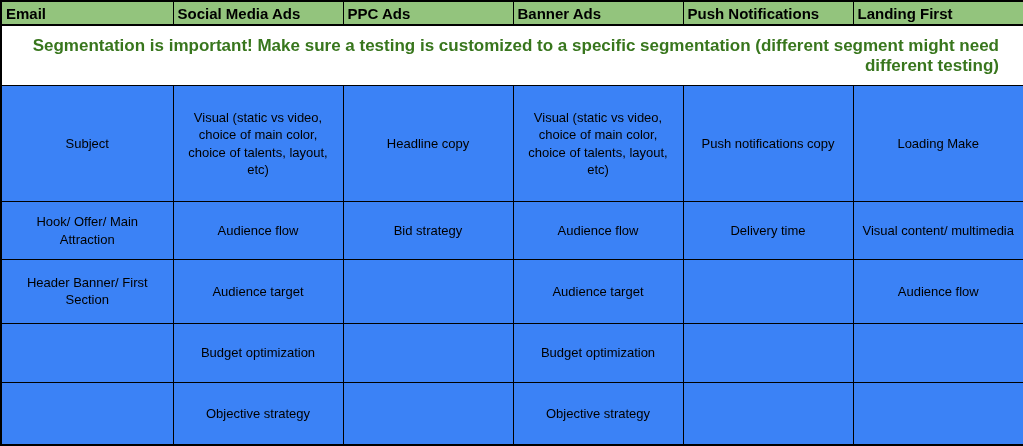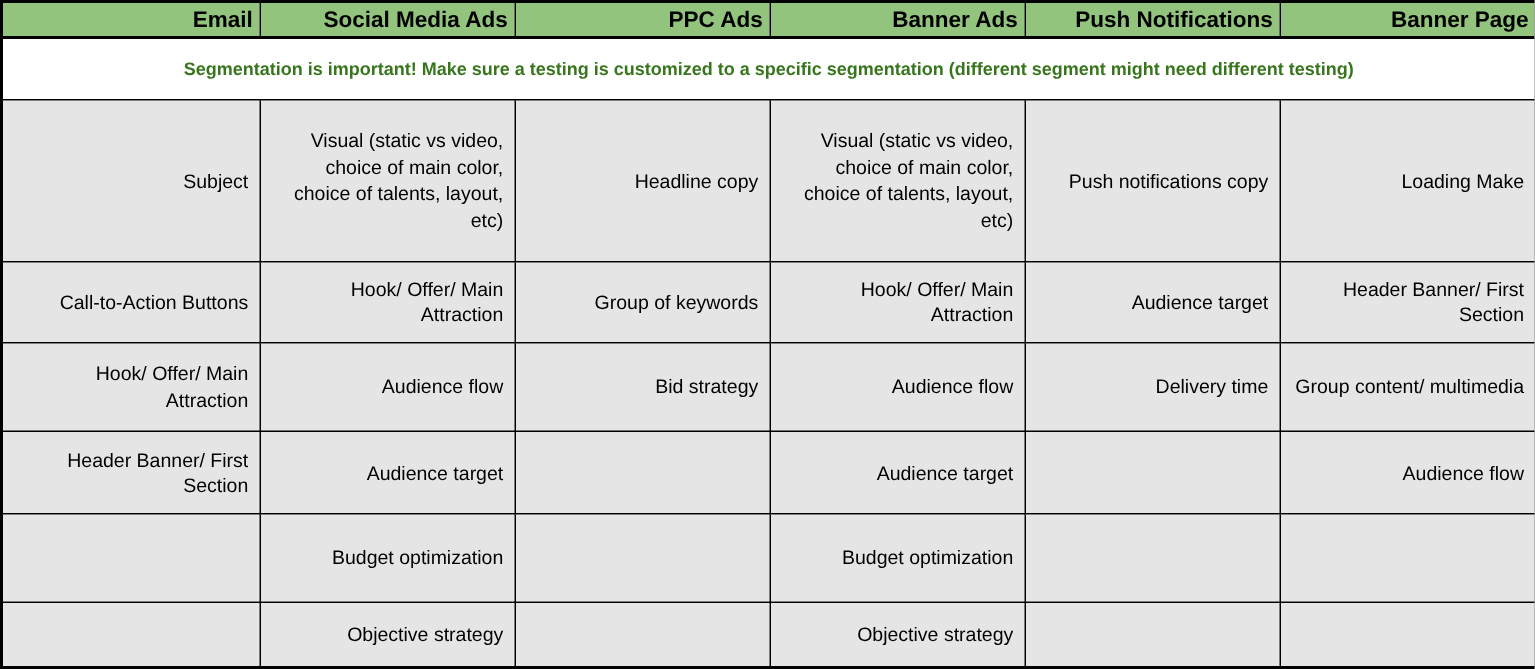--- a/index.html
+++ b/index.html
@@ -29,42 +29,42 @@
   }
   
   table.testing-table {
     border: 2px solid #000000;
   }
   thead th {
     background: #93c47d;
     color: #000000;
     font-size: 15px;
     font-weight: bold;
-    text-align: right;
+    text-align: left;
     border: 2px solid #000000;
     height: 24px;
     padding: 2px 4px;
   }
   tr.note-row td {
     height: 33px;
     padding: 2px 24px;
-    font-size: 12px;
+    font-size: 17px;
     font-weight: bold;
     color: #38761d;
-    text-align: center;
+    text-align: right;
     border: 1.4px solid #000000;
     border-top: 2px solid #000000;
   }
   tbody td.cell {
     padding: 3px 7px;
     font-size: 13px;
     line-height: 1.35;
     color: #000000;
-    text-align: right;
-    background: #e5e5e5;
+    text-align: center;
+    background: #3b82f6;
   }
   
   tbody tr:nth-child(2) { height: 87px; }
   tbody tr:nth-child(3) { height: 43px; }
   tbody tr:nth-child(4) { height: 48px; }
   tbody tr:nth-child(5) { height: 44px; }
   tbody tr:nth-child(6) { height: 47px; }
   tbody tr:nth-child(7) { height: 35px; margin-left: 48px; }
   tbody tr:nth-child(8) { height: 36px; }
   tbody tr:nth-child(9) { height: 38px; }
@@ -89,51 +89,43 @@
         <col class="c4">
         <col class="c5">
     </colgroup>
     <thead>
       <tr id="header-row">
           <th>Email</th>
           <th>Social Media Ads</th>
           <th>PPC Ads</th>
           <th>Banner Ads</th>
           <th>Push Notifications</th>
-          <th>Banner Page</th>
+          <th>Landing First</th>
         </tr>
     </thead>
     <tbody id="table-body">
       <tr class="note-row">
         <td colspan="6">Segmentation is important! Make sure a testing is customized to a specific segmentation (different segment might need different testing)</td>
       </tr>
 
     <tr>
           <td class="cell">Subject</td>
           <td class="cell">Visual (static vs video, choice of main color, choice of talents, layout, etc)</td>
           <td class="cell">Headline copy</td>
           <td class="cell">Visual (static vs video, choice of main color, choice of talents, layout, etc)</td>
           <td class="cell">Push notifications copy</td>
           <td class="cell">Loading Make</td>
         </tr>
         <tr>
-          <td class="cell">Call-to-Action Buttons</td>
-          <td class="cell">Hook/ Offer/ Main Attraction</td>
-          <td class="cell">Group of keywords</td>
-          <td class="cell">Hook/ Offer/ Main Attraction</td>
-          <td class="cell">Audience target</td>
-          <td class="cell">Header Banner/ First Section</td>
-        </tr>
-        <tr>
           <td class="cell">Hook/ Offer/ Main Attraction</td>
           <td class="cell">Audience flow</td>
           <td class="cell">Bid strategy</td>
           <td class="cell">Audience flow</td>
           <td class="cell">Delivery time</td>
-          <td class="cell">Group content/ multimedia</td>
+          <td class="cell">Visual content/ multimedia</td>
         </tr>
         <tr>
           <td class="cell">Header Banner/ First Section</td>
           <td class="cell">Audience target</td>
           <td class="cell"></td>
           <td class="cell">Audience target</td>
           <td class="cell"></td>
           <td class="cell">Audience flow</td>
         </tr>
         <tr>

